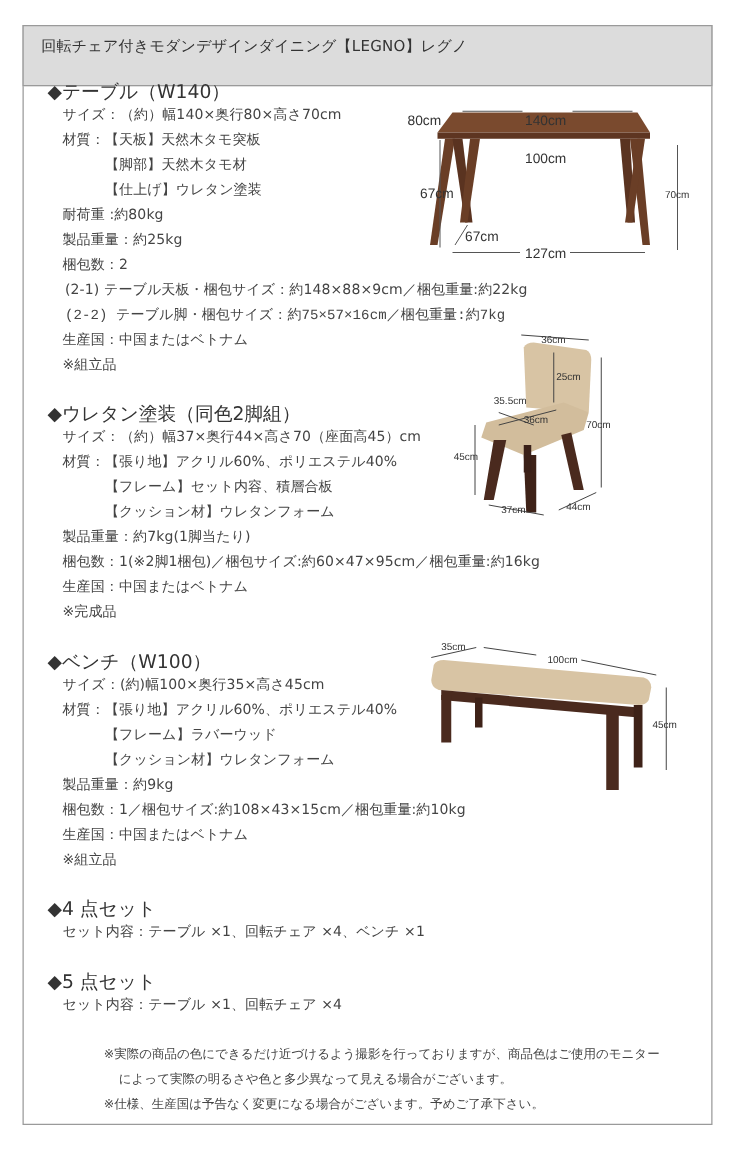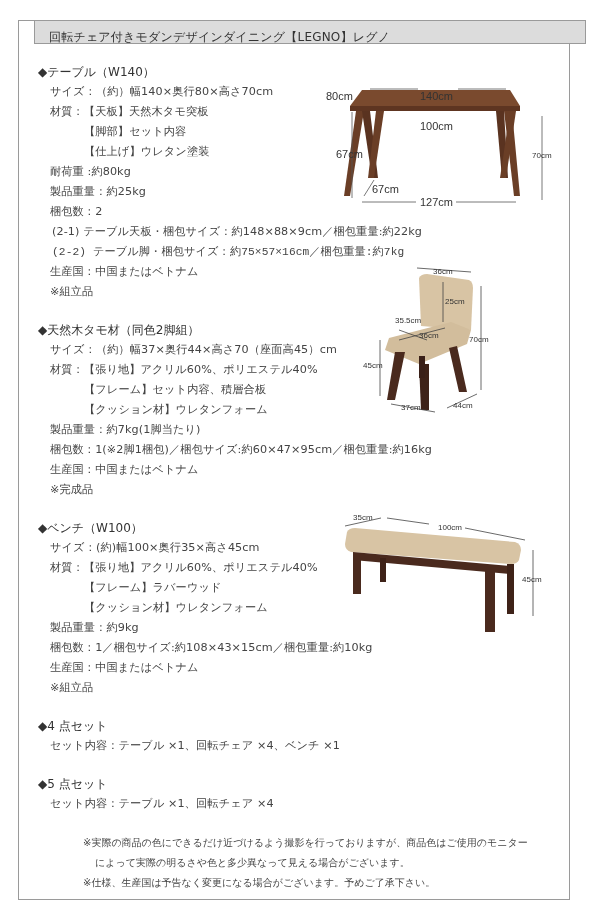--- a/index.html
+++ b/index.html
@@ -1,40 +1,40 @@
 <!DOCTYPE html>
 <html><head>
 <meta charset="utf-8">
 <style>
   html, body { margin: 0; padding: 0; background: #ffffff; }
   body { width: 600px; height: 923px; position: relative; overflow: hidden;
          font-family: "DejaVu Sans", "Liberation Sans", sans-serif; color: #333; }
   .box { position: absolute; left: 18px; top: 20px; width: 552px; height: 880px;
          border: 1px solid #9a9a9a; box-sizing: border-box; }
-  .header { position: absolute; left: 18px; top: 20px; width: 552px; height: 24px;
-            background: #dcdcdc; border: 1px solid #9a9a9a; box-sizing: border-box; margin-left: 16px; }
+  .header { position: absolute; left: 18px; top: 20px; width: 552px; height: 49px;
+            background: #dcdcdc; border: 1px solid #9a9a9a; box-sizing: border-box; }
   .header span { position: absolute; left: 14px; top: 8px; font-size: 12px; color: #333; letter-spacing: 0.2px; }
   .line { position: absolute; font-size: 11.2px; color: #444; white-space: nowrap; letter-spacing: 0.1px; }
-  .sec { position: absolute; font-size: 12px; color: #333; white-space: nowrap; }
+  .sec { position: absolute; font-size: 15px; color: #333; white-space: nowrap; }
   .note { position: absolute; font-size: 10px; color: #444; white-space: nowrap; margin-left: 45px; }
   .dim { font-family: "Liberation Sans", sans-serif; fill: #333; }
   svg { position: absolute; }
 </style>
 </head>
 <body>
 
 <div class="box"></div>
 <div class="header">
   <span>回転チェア付きモダンデザインダイニング【LEGNO】レグノ</span>
 </div>
 
 <div class="sec" style="left:38px; top:64px;">◆テーブル（W140）</div>
 <div class="line" style="left:50px; top:84px;">サイズ：（約）幅140×奥行80×高さ70cm</div>
 <div class="line" style="left:50px; top:104px;">材質：【天板】天然木タモ突板</div>
-<div class="line" style="left:84px; top:124px;">【脚部】セット内容</div>
+<div class="line" style="left:84px; top:124px;">【脚部】天然木タモ材</div>
 <div class="line" style="left:84px; top:144px;">【仕上げ】ウレタン塗装</div>
 <div class="line" style="left:50px; top:164px;">耐荷重 :約80kg</div>
 <div class="line" style="left:50px; top:184px;">製品重量：約25kg</div>
 <div class="line" style="left:50px; top:204px;">梱包数：2</div>
 <div class="line" style="left:52px; top:224px;">(2-1) テーブル天板・梱包サイズ：約148×88×9cm／梱包重量:約22kg</div>
 <div class="line" style="left:52px; top:244px;font-family:Liberation Mono, monospace;">(2-2) テーブル脚・梱包サイズ：約75×57×16cm／梱包重量:約7kg</div>
 <div class="line" style="left:50px; top:264px;">生産国：中国またはベトナム</div>
 <div class="line" style="left:50px; top:284px;">※組立品</div>
 
 <svg style="left:320px; top:78px;" width="250" height="132">
@@ -59,21 +59,21 @@
   <line x1="44" y1="118" x2="54" y2="102" stroke="#555" stroke-width="0.8"></line>
   <text class="dim" x="6" y="22" font-size="11">80cm</text>
   <text class="dim" x="100" y="22" font-size="11">140cm</text>
   <text class="dim" x="100" y="52" font-size="11">100cm</text>
   <text class="dim" x="16" y="80" font-size="11">67cm</text>
   <text class="dim" x="52" y="115" font-size="11">67cm</text>
   <text class="dim" x="212" y="80" font-size="8">70cm</text>
   <text class="dim" x="100" y="128" font-size="11">127cm</text>
 </svg>
 
-<div class="sec" style="left:38px; top:322px;">◆天然木タモ材（同色2脚組）</div>
+<div class="sec" style="left:38px; top:322px;">◆ウレタン塗装（同色2脚組）</div>
 <div class="line" style="left:50px; top:342px;">サイズ：（約）幅37×奥行44×高さ70（座面高45）cm</div>
 <div class="line" style="left:50px; top:362px;">材質：【張り地】アクリル60%、ポリエステル40%</div>
 <div class="line" style="left:84px; top:382px;">【フレーム】セット内容、積層合板</div>
 <div class="line" style="left:84px; top:402px;">【クッション材】ウレタンフォーム</div>
 <div class="line" style="left:50px; top:422px;">製品重量：約7kg(1脚当たり)</div>
 <div class="line" style="left:50px; top:442px;">梱包数：1(※2脚1梱包)／梱包サイズ:約60×47×95cm／梱包重量:約16kg</div>
 <div class="line" style="left:50px; top:462px;">生産国：中国またはベトナム</div>
 <div class="line" style="left:50px; top:482px;">※完成品</div>
 
 <svg style="left:355px; top:260px;" width="155" height="160">

